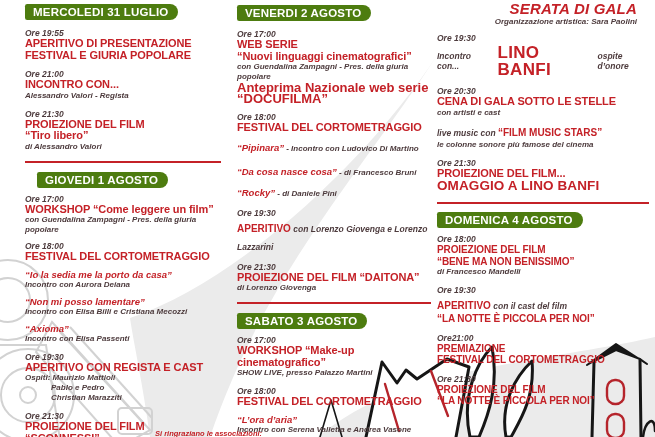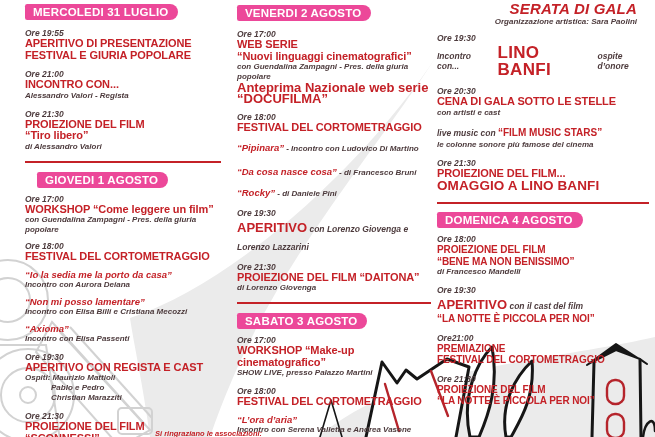--- a/index.html
+++ b/index.html
@@ -10,21 +10,21 @@
     -webkit-font-smoothing:antialiased;
   }
   .bg-svg{position:absolute;left:0;top:0;z-index:0;}
   .art-svg{position:absolute;left:0;top:0;z-index:2;pointer-events:none;}
   .col{position:absolute;z-index:3;}
   #col1{left:25px;top:2px;width:198px;}
   #col2{left:237px;top:3px;width:198px;}
   #col3{left:437px;top:1px;width:216px;}
 
   .banner{
-    display:inline-block;background:#ec4899;color:#ffffff;
+    display:inline-block;background:#4d7c0f;color:#ffffff;
     font-weight:bold;font-size:11.5px;letter-spacing:.2px;
     padding:2px 10px 2px 8px;border-radius:3px 11px 11px 3px;
     white-space:nowrap;
   }
   .ev{margin-top:8px;}
   .ev.tight{margin-top:6px;}
   .time{
     color:#4d3b3d;font-style:italic;font-weight:bold;
     font-size:8.5px;line-height:10px;
   }
@@ -38,21 +38,21 @@
     font-size:8px;line-height:10px;
   }
   .sub.indent{padding-left:26px;}
   .film{margin-top:6px;}
   .ftitle{
     color:#c42127;font-weight:bold;font-style:italic;
     font-size:9.5px;line-height:11px;
   }
   .fnote{color:#4d3b3d;font-style:italic;font-weight:bold;font-size:8px;line-height:10px;}
   .inlinefilm .ftitle,.inlinefilm .fnote{display:inline;}
-  .redword{color:#c42127;font-weight:bold;font-size:13px;}
+  .redword{color:#c42127;font-weight:bold;font-size:10px;}
   .divider{border:none;border-top:2px solid #c42127;margin:9px 0 0 0;}
   #col1 .divider{width:196px;}
   #col2 .divider{width:194px;}
   #col3 .divider{width:212px;}
 
   .gala-head{text-align:right;width:200px;}
   .gala-title{
     color:#c42127;font-weight:bold;font-style:italic;
     font-size:15px;line-height:16px;letter-spacing:.2px;
   }

